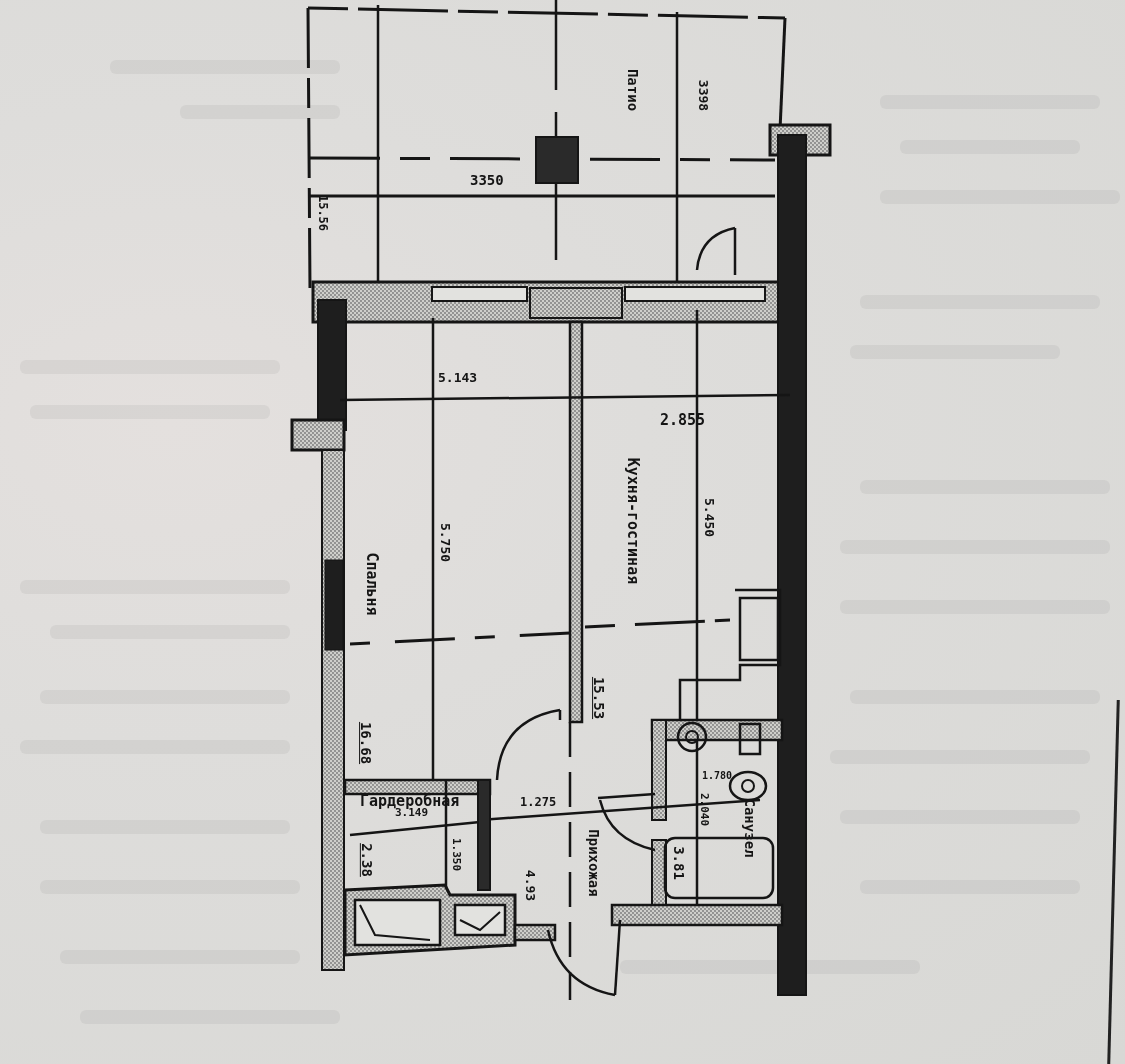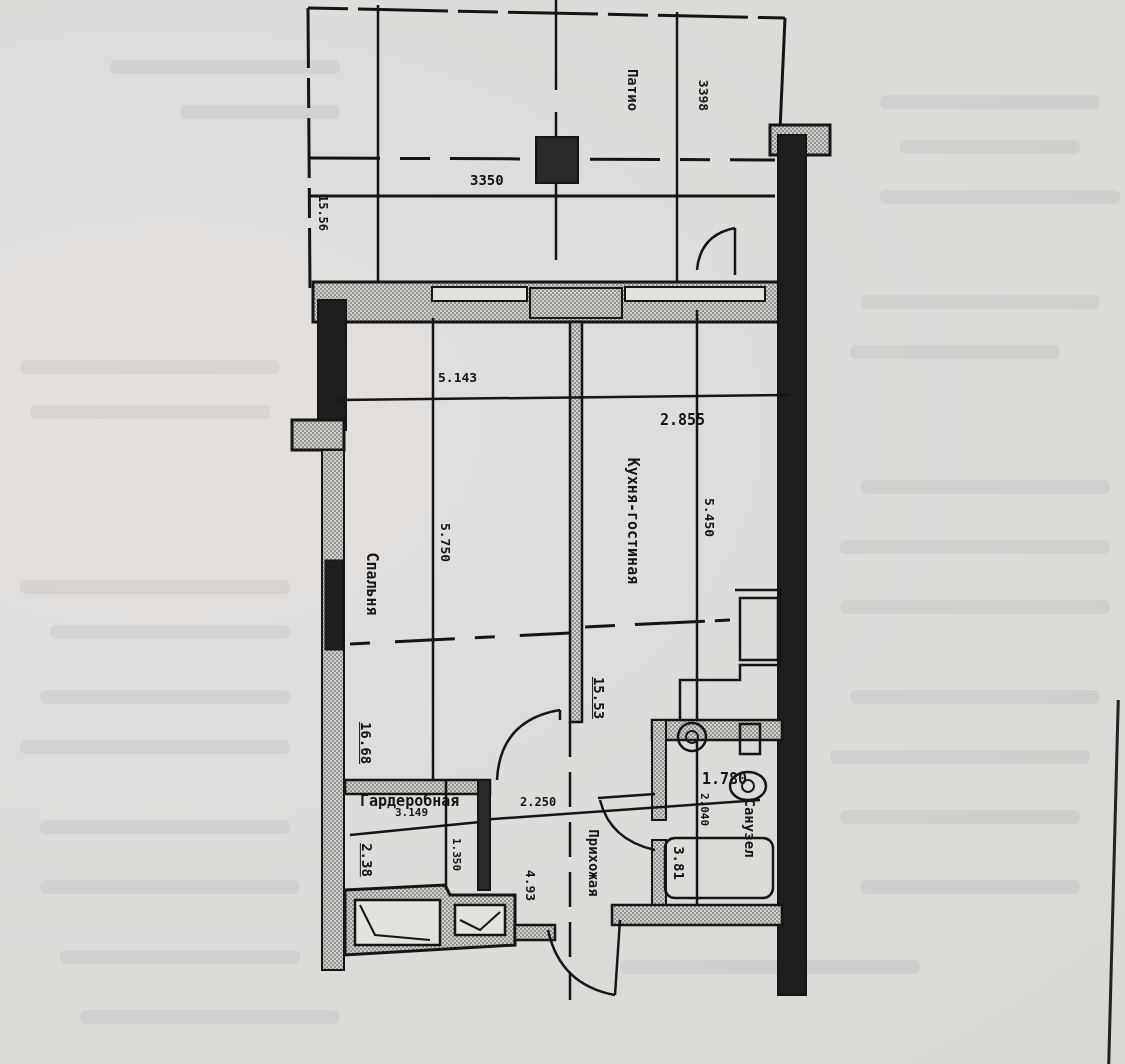--- a/index.html
+++ b/index.html
@@ -153,20 +153,20 @@
 <div class="lbl" style="left:340px;top:575px;font-size:15px;transform:rotate(90deg);">Спальня</div>
 
 <div class="lbl" style="left:578px;top:690px;font-size:14px;transform:rotate(90deg);text-decoration:underline;">15.53</div>
 <div class="lbl" style="left:345px;top:735px;font-size:14px;transform:rotate(90deg);text-decoration:underline;">16.68</div>
 
 <div class="lbl" style="left:360px;top:792px;font-size:15px;">Гардеробная</div>
 <div class="lbl" style="left:395px;top:806px;font-size:11px;">3.149</div>
 <div class="lbl" style="left:440px;top:848px;font-size:11px;transform:rotate(90deg);">1.350</div>
 <div class="lbl" style="left:350px;top:852px;font-size:14px;transform:rotate(90deg);text-decoration:underline;">2.38</div>
 
-<div class="lbl" style="left:520px;top:795px;font-size:12px;">2.250</div>
+<div class="lbl" style="left:520px;top:795px;font-size:12px;">1.275</div>
 <div class="lbl" style="left:560px;top:855px;font-size:14px;transform:rotate(90deg);">Прихожая</div>
 <div class="lbl" style="left:515px;top:878px;font-size:13px;transform:rotate(90deg);">4.93</div>
 
-<div class="lbl" style="left:702px;top:770px;font-size:15px;">1.780</div>
+<div class="lbl" style="left:702px;top:770px;font-size:10px;">1.780</div>
 <div class="lbl" style="left:688px;top:803px;font-size:11px;transform:rotate(90deg);">2.040</div>
 <div class="lbl" style="left:720px;top:820px;font-size:14px;transform:rotate(90deg);">Санузел</div>
 <div class="lbl" style="left:662px;top:855px;font-size:14px;transform:rotate(90deg);">3.81</div>
 
 </body></html>

